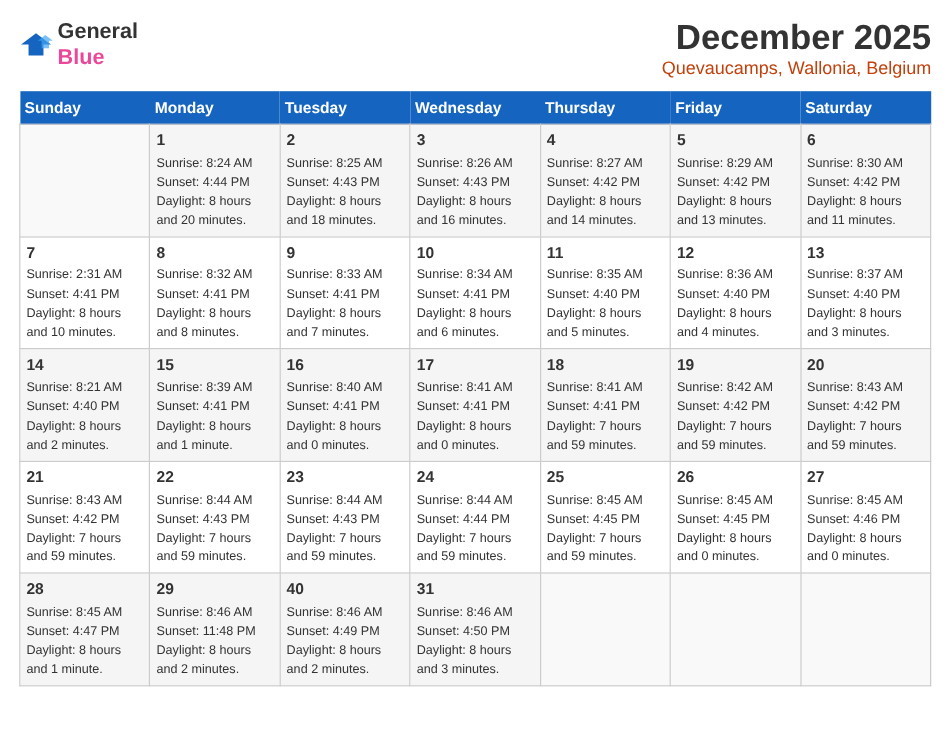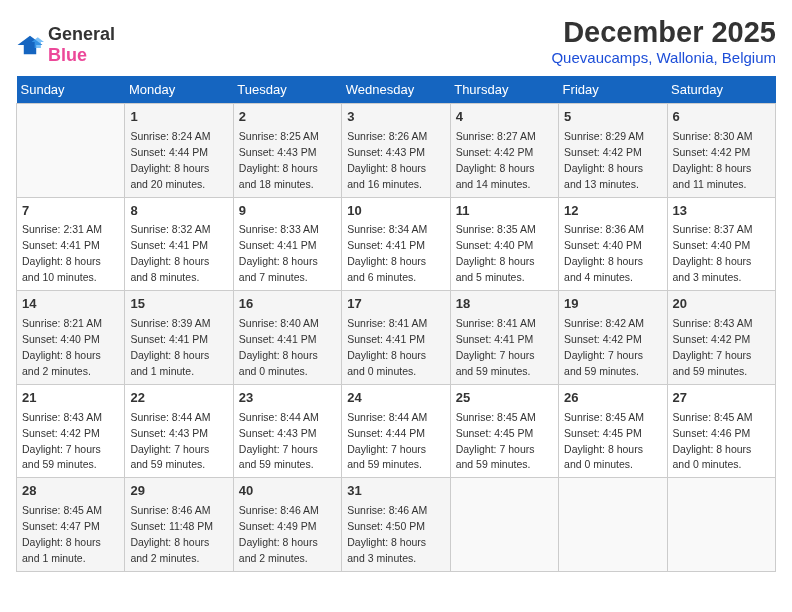--- a/index.html
+++ b/index.html
@@ -6,21 +6,21 @@
     body {
       font-family: Arial, sans-serif;
       background: #fff;
       width: 792px;
       min-height: 612px;
       padding: 16px;
     }
     .header {
       display: flex;
       justify-content: space-between;
-      align-items: flex-end;
+      align-items: flex-start;
       margin-bottom: 10px;
     }
     .logo {
       display: flex;
       align-items: center;
       gap: 4px;
     }
     .logo-icon {
       width: 28px;
       height: 22px;
@@ -28,34 +28,34 @@
     .title-block {
       text-align: right;
     }
     .main-title {
       font-size: 29px;
       font-weight: bold;
       color: #333;
     }
     .subtitle {
       font-size: 15px;
-      color: #1d4ed8;
+      color: #c2410c;
     }
     table {
       width: 100%;
       border-collapse: collapse;
       font-size: 11px;
     }
     thead tr th {
       background-color: #1565c0;
       color: #fff;
       padding: 6px 4px;
       text-align: left;
       font-size: 13px;
-      font-weight: normal;
+      font-weight: bold;
     }
     tbody tr td {
       border: 1px solid #ccc;
       vertical-align: top;
       padding: 4px 5px;
       height: 80px;
       width: calc(100% / 7);
       color: #333;
       line-height: 1.45;
     }

